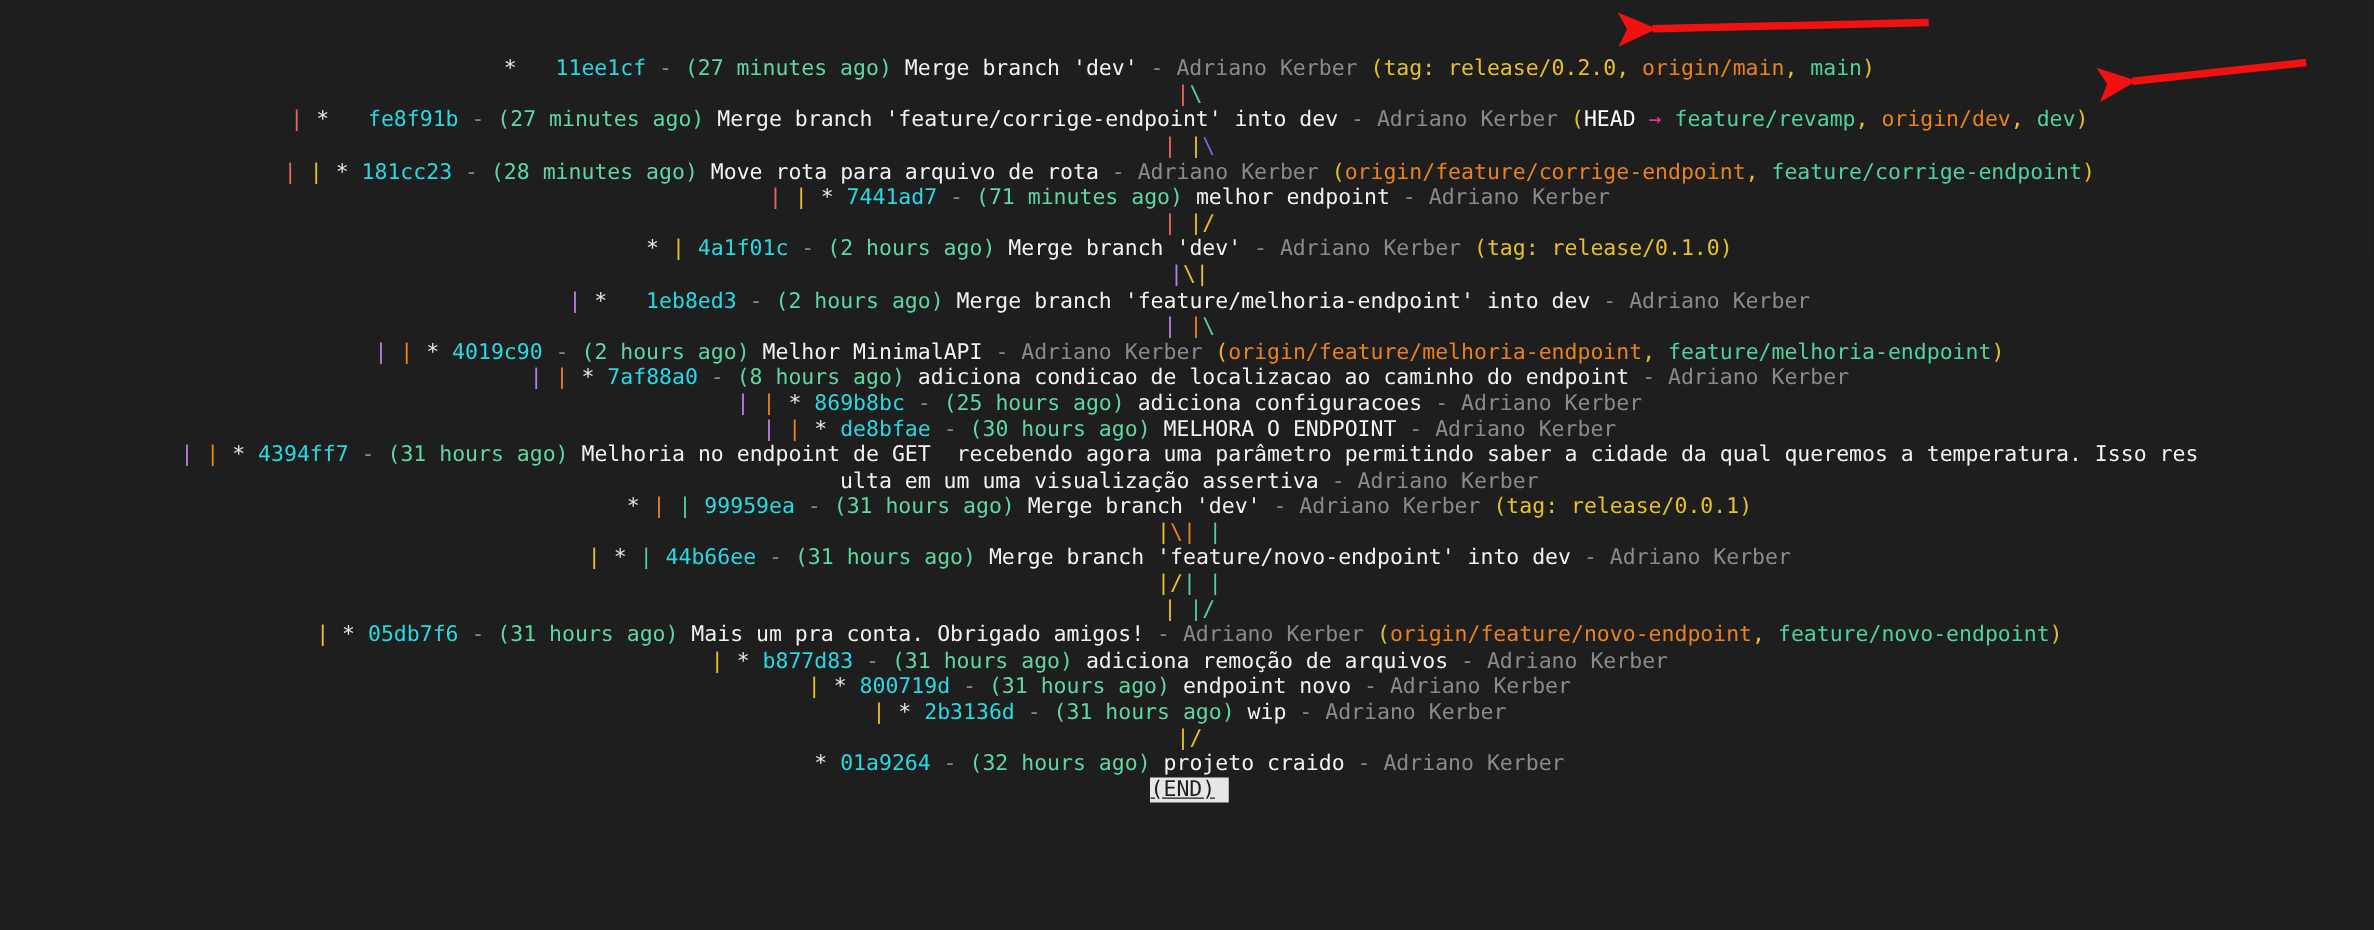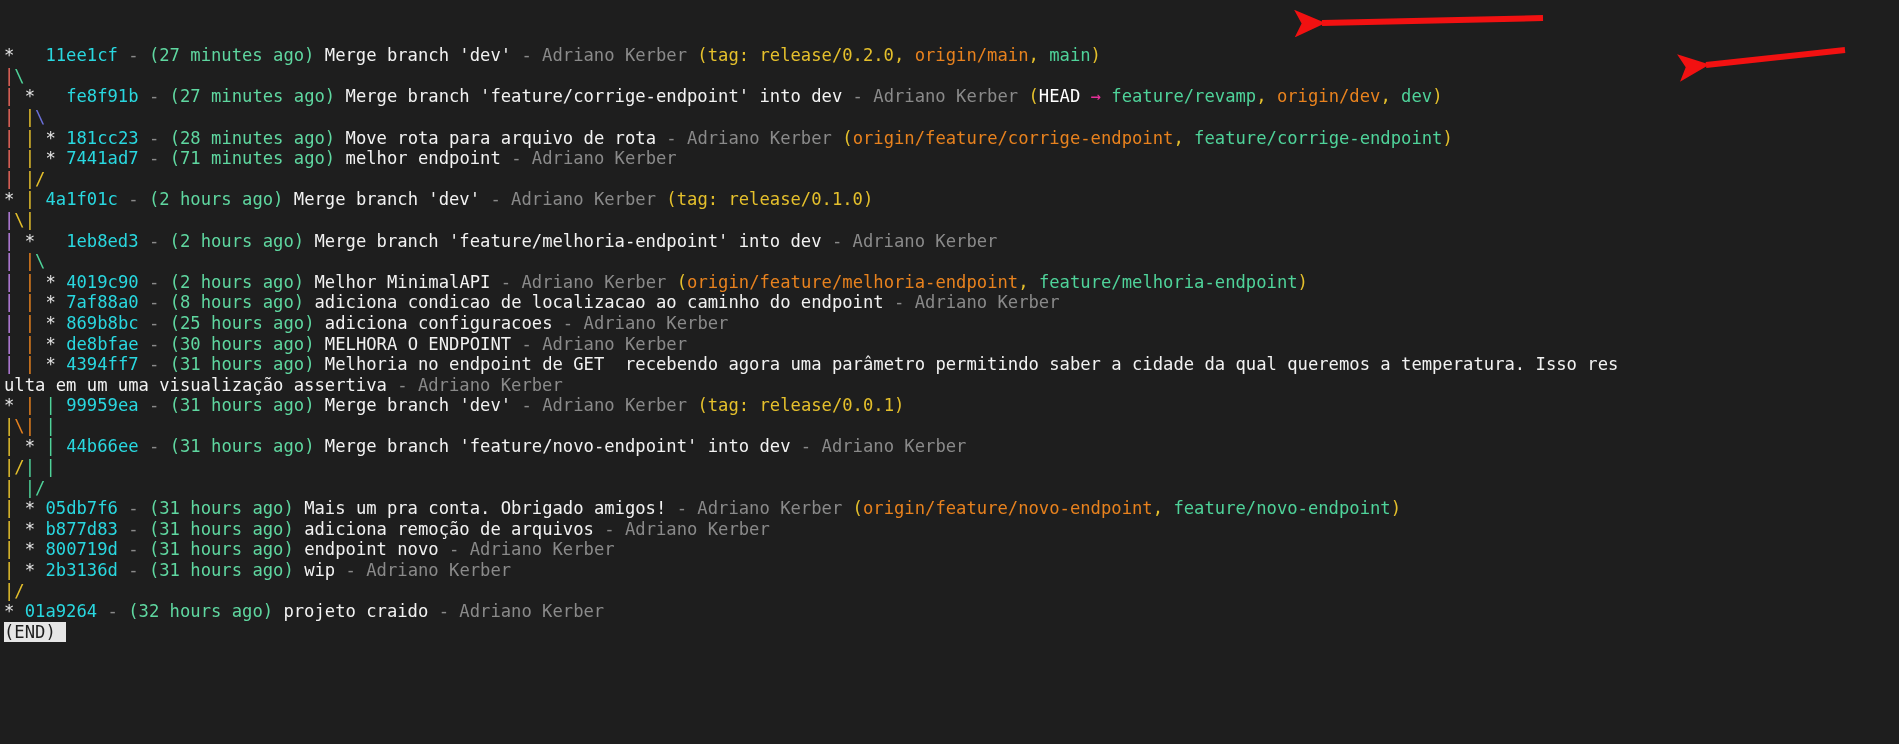--- a/index.html
+++ b/index.html
@@ -25,20 +25,21 @@
     line-height: 20.6px;
     letter-spacing: 0px;
     white-space: pre;
     color: #e6e6e6;
   }
   .line {
     height: 20.6px;
     white-space: pre;
     font-size: 17.2px;
     line-height: 20.6px;
+    text-align: center;
   }
 
   
   .c-hash    { color: #29d8e0; }       
   .c-date    { color: #5fd7a0; }       
   .c-subject { color: #f2f2f2; }       
   .c-author  { color: #8a8a8a; }       
   .c-dash    { color: #8a8a8a; }
   .c-paren   { color: #e5c02c; }       
   .c-tag     { color: #e5c02c; }
@@ -53,20 +54,21 @@
   .g-yellow { color: #e5c02c; }
   .g-blue   { color: #6a6fd8; }
   .g-purple { color: #b87fe0; }
   .g-orange { color: #e8821e; }
   .g-green  { color: #4fd39a; }
 
   
   .pager-end {
     background: #e6e6e6;
     color: #1e1e1e;
+    text-decoration: underline;
   }
   .pager-cursor {
     background: #e6e6e6;
     color: #1e1e1e;
   }
 
   
   .annot-arrow {
     position: absolute;
     pointer-events: none;

